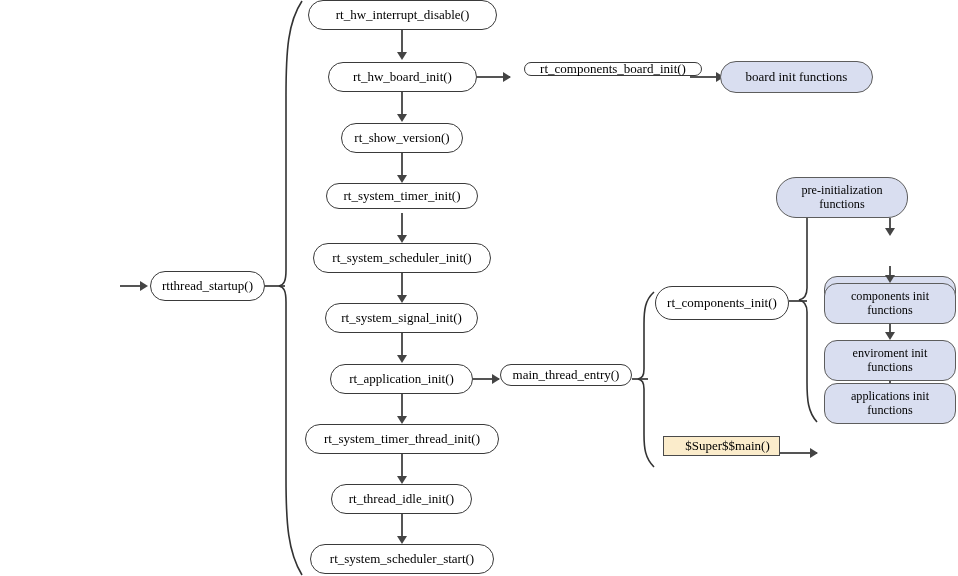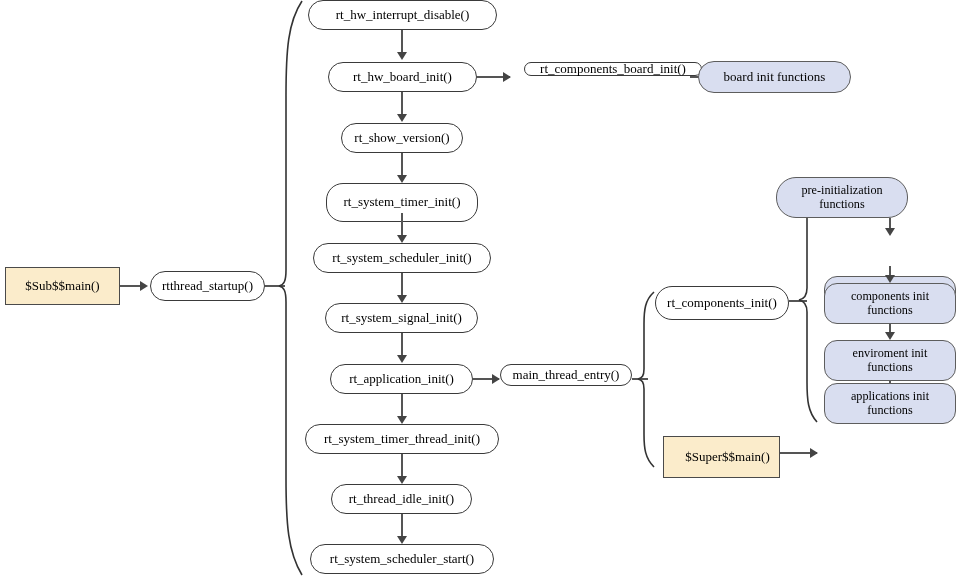--- a/index.html
+++ b/index.html
@@ -66,23 +66,20 @@
     position: absolute;
     overflow: visible;
   }
   .brace svg { display: block; overflow: visible; }
 </style>
 </head>
 <body>
 
 <div id="canvas">
 
-  <div class="node cream" style="left:5px; top:267px; width:115px; height:38px;">
-    <span>$Sub$$main()</span>
-  </div>
 
   <div class="edge h" style="left:120px; top:285px; width:25px;"></div>
   <div class="arrow-r" style="left:140px; top:281px;"></div>
 
   <div class="node rounded" style="left:150px; top:271px; width:115px; height:30px;">
     <span>rtthread_startup()</span>
   </div>
 
   <div class="edge h" style="left:265px; top:285px; width:20px;"></div>
 
@@ -103,21 +100,21 @@
   </div>
   <div class="edge v" style="left:401px; top:92px; height:24px;"></div>
   <div class="arrow-d" style="left:397px; top:114px;"></div>
 
   <div class="node rounded" style="left:341px; top:123px; width:122px; height:30px;">
     <span>rt_show_version()</span>
   </div>
   <div class="edge v" style="left:401px; top:153px; height:24px;"></div>
   <div class="arrow-d" style="left:397px; top:175px;"></div>
 
-  <div class="node rounded" style="left:326px; top:183px; width:152px; height:39px;">
+  <div class="node rounded" style="left:326px; top:183px; width:152px; height:26px;">
     <span>rt_system_timer_init()</span>
   </div>
   <div class="edge v" style="left:401px; top:213px; height:24px;"></div>
   <div class="arrow-d" style="left:397px; top:235px;"></div>
 
   <div class="node rounded" style="left:313px; top:243px; width:178px; height:30px;">
     <span>rt_system_scheduler_init()</span>
   </div>
   <div class="edge v" style="left:401px; top:273px; height:24px;"></div>
   <div class="arrow-d" style="left:397px; top:295px;"></div>
@@ -153,21 +150,21 @@
   <div class="edge h" style="left:477px; top:76px; width:33px;"></div>
   <div class="arrow-r" style="left:503px; top:72px;"></div>
 
   <div class="node rounded" style="left:524px; top:62px; width:178px; height:14px;">
     <span>rt_components_board_init()</span>
   </div>
 
   <div class="edge h" style="left:690px; top:76px; width:33px;"></div>
   <div class="arrow-r" style="left:716px; top:72px;"></div>
 
-  <div class="node blue" style="left:698px; top:61px; width:153px; height:32px; border-radius:16px;align-items:center;">
+  <div class="node blue" style="left:720px; top:61px; width:153px; height:32px; border-radius:16px;align-items:center;">
     <span>board init functions</span>
   </div>
 
   <div class="edge h" style="left:473px; top:378px; width:26px;"></div>
   <div class="arrow-r" style="left:492px; top:374px;"></div>
 
   <div class="node rounded" style="left:500px; top:364px; width:132px; height:22px;">
     <span>main_thread_entry()</span>
   </div>
 
@@ -216,21 +213,21 @@
 functions</span>
   </div>
   <div class="edge v" style="left:889px; top:381px; height:12px;"></div>
   <div class="arrow-d" style="left:885px; top:389px;"></div>
 
   <div class="node blue small" style="left:824px; top:383px; width:132px; height:41px;">
     <span>applications init
 functions</span>
   </div>
 
-  <div class="node cream" style="left:663px; top:436px; width:117px; height:42px;padding-left:12px;">
+  <div class="node cream" style="left:663px; top:436px; width:117px; height:20px;padding-left:12px;">
     <span>$Super$$main()</span>
   </div>
 
   <div class="edge h" style="left:780px; top:452px; width:37px;"></div>
   <div class="arrow-r" style="left:810px; top:448px;"></div>
 
 
 </div>
 
 </body></html>

